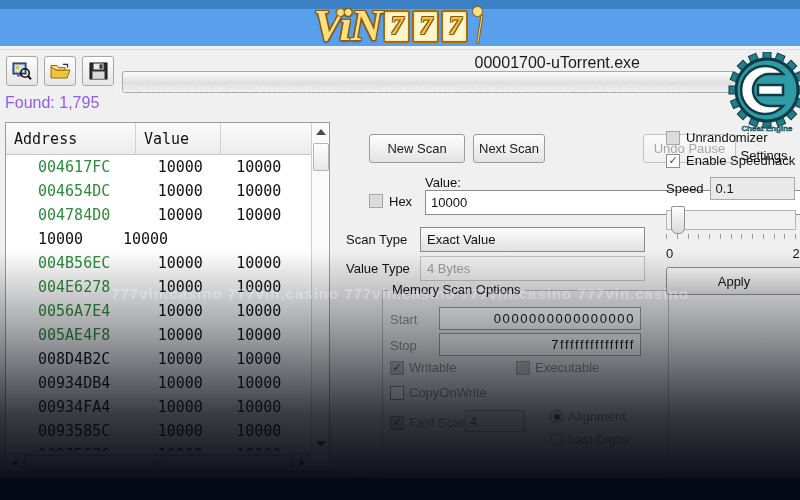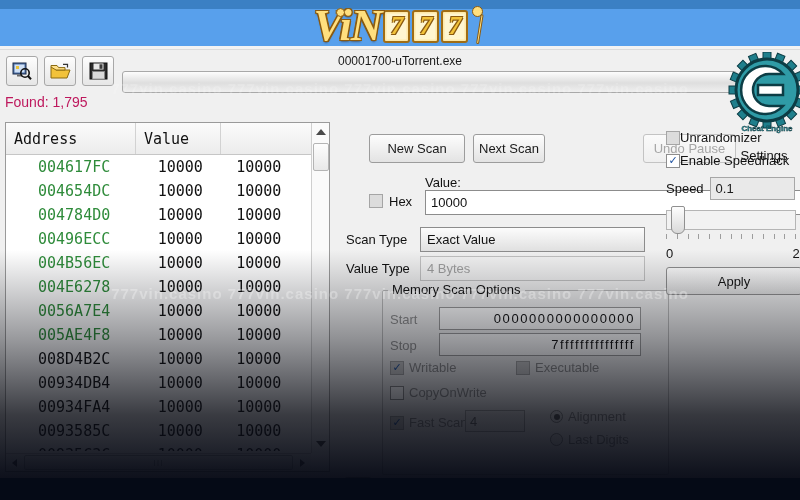--- a/index.html
+++ b/index.html
@@ -90,30 +90,30 @@
     border:1px solid #a8a8a8; border-radius:3px;
     background:linear-gradient(#fdfdfd,#e6e6e6);
     display:flex; align-items:center; justify-content:center;
   }
   #tbtn-process { left:6px; }
   #tbtn-open    { left:44px; }
   #tbtn-save    { left:82px; }
 
   #proc-title {
     position:absolute; left:160px; top:3px; width:480px;
-    text-align:center; font-size:12px; color:#1a1a1a;
+    text-align:right; font-size:16px; color:#1a1a1a;
   }
   #progressbar {
     position:absolute; left:122px; top:20px; width:615px; height:22px;
     border:1px solid #a9a9a9; border-radius:3px;
     background:linear-gradient(#fdfdfd,#dedede 55%,#efefef);
   }
   #found-label {
     position:absolute; left:5px; top:64px;
-    font-size:14px; color:#be185d;
+    font-size:16px; color:#8b5cf6;
   }
 
   
   #ce-logo-wrap {
     position:absolute; right:-6px; top:22px; width:78px; height:100px; text-align:center;
   }
   #settings-label {
     position:absolute; right:-4px; top:118px; width:80px;
     font-size:13px; color:#111; text-align:center;
   }
@@ -264,21 +264,21 @@
   #pause-row { position:absolute; left:52px; top:360px; display:flex; align-items:center; gap:6px; font-size:13px; color:#6a6a6a; }
   #advanced-btn {
     position:absolute; left:4px; top:355px; width:28px; height:26px;
     border:1px solid #8f8f8f; border-radius:3px;
     background:linear-gradient(#fbfbfb,#e2e2e2);
     display:flex; align-items:center; justify-content:center;
   }
 
   
   #speedpanel { position:absolute; left:658px; top:92px; width:145px; bottom:0; }
-  .sp-cb { position:absolute; display:flex; align-items:center; font-size:13px; color:#111; white-space:nowrap; }
+  .sp-cb { position:absolute; display:flex; align-items:center; gap:6px; font-size:13px; color:#111; white-space:nowrap; }
   #speed-row { position:absolute; left:8px; top:55px; display:flex; align-items:center; gap:6px; }
   #speed-row .lbl { font-size:13px; color:#111; }
   #speed-input {
     width:85px; height:23px; border:1px solid #a7a7a7;
     background:#e9e9e9; font-size:13px; color:#1c1c1c;
     display:flex; align-items:center; padding-left:5px;
   }
   #slider-track {
     position:absolute; left:8px; top:88px; width:130px; height:20px;
     border:1px solid #b5b5b5; background:#f2f2f2;
@@ -419,21 +419,20 @@
           <div class="c col-addr">004654DC</div>
           <div class="c col-val">10000</div>
           <div class="c col-prev">10000</div>
         </div>
         <div class="rrow green">
           <div class="c col-addr">004784D0</div>
           <div class="c col-val">10000</div>
           <div class="c col-prev">10000</div>
         </div>
         <div class="rrow green">
-          <div class="c col-addr">00496ECC</div>
           <div class="c col-val">10000</div>
           <div class="c col-prev">10000</div>
         </div>
         <div class="rrow green">
           <div class="c col-addr">004B56EC</div>
           <div class="c col-val">10000</div>
           <div class="c col-prev">10000</div>
         </div>
         <div class="rrow green">
           <div class="c col-addr">004E6278</div>

